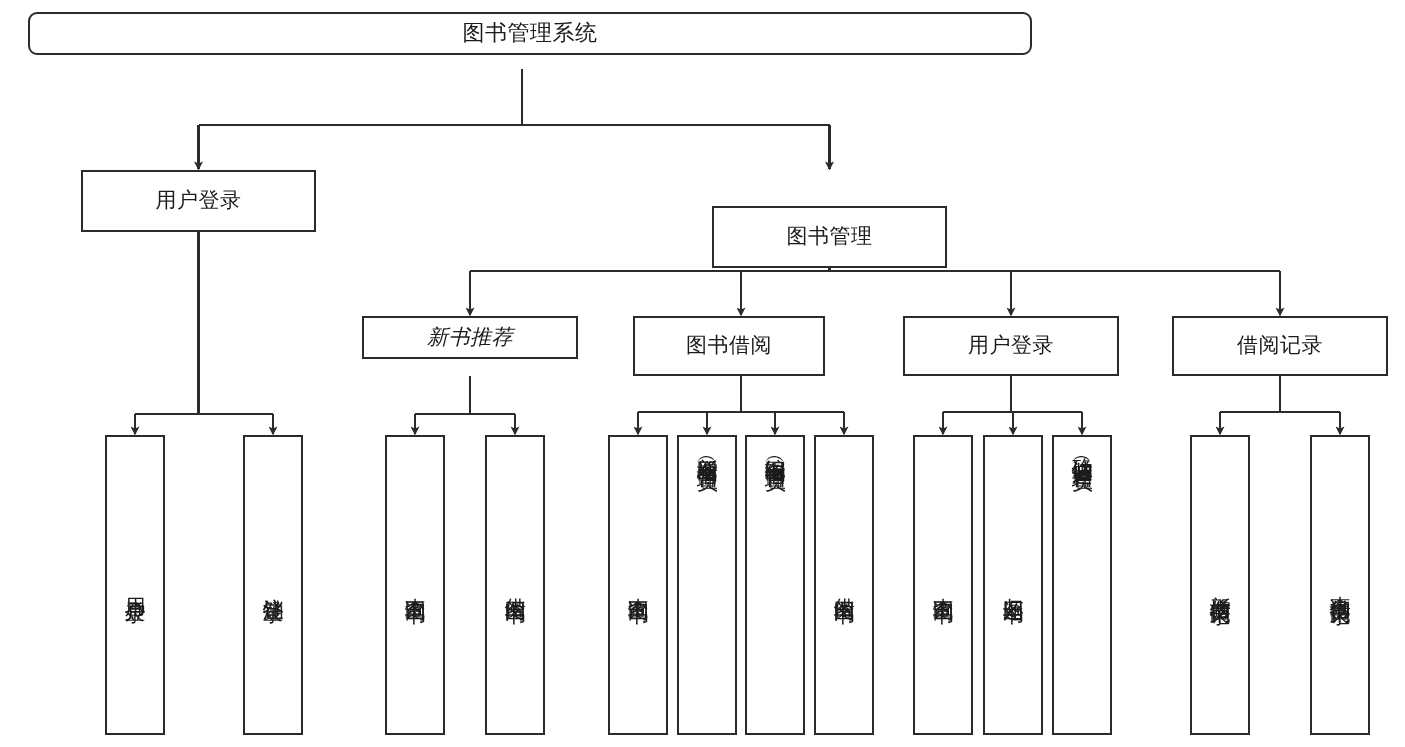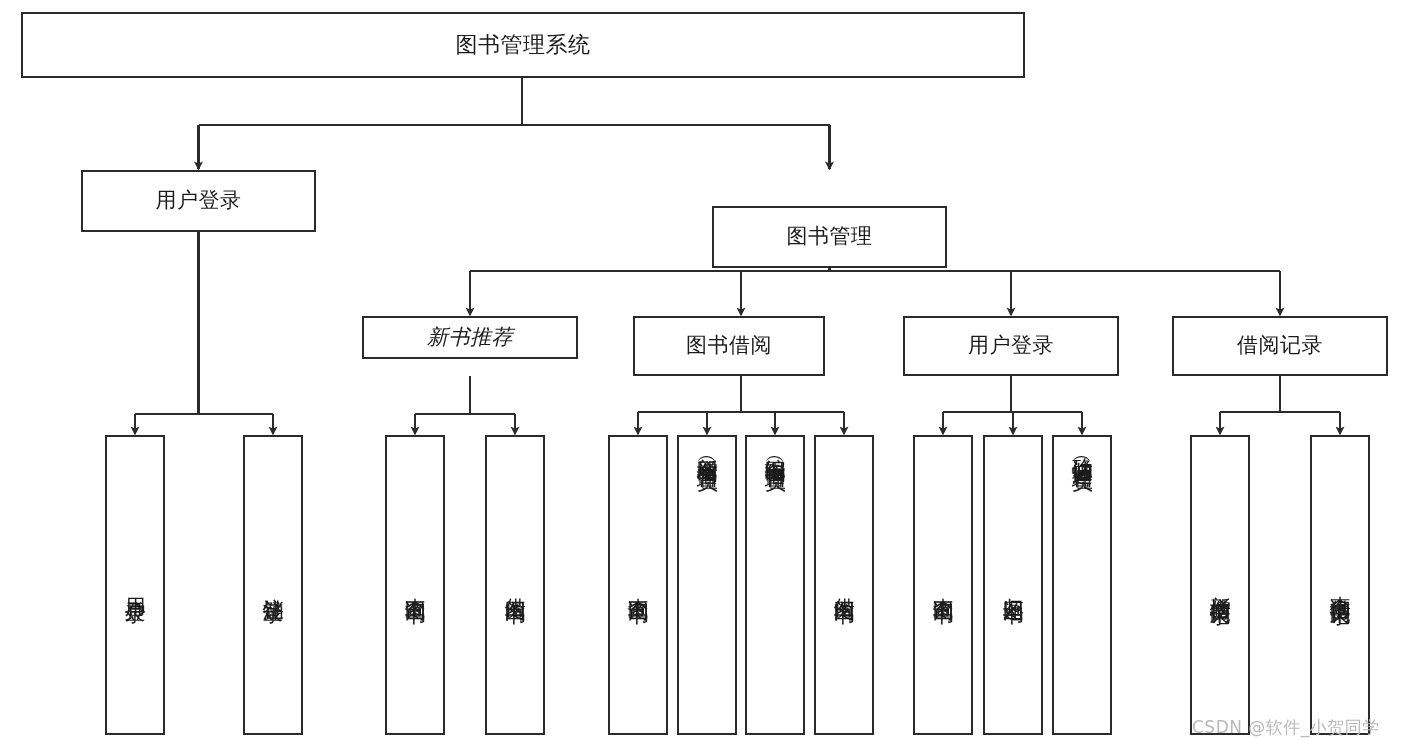--- a/index.html
+++ b/index.html
@@ -126,21 +126,21 @@
         <line x1="1013" y1="412" x2="1013" y2="434" stroke="#2b2b2b" stroke-width="2.6" shape-rendering="crispEdges" marker-end="url(#arrowhead)"></line>
         <line x1="1082" y1="412" x2="1082" y2="434" stroke="#2b2b2b" stroke-width="2.6" shape-rendering="crispEdges" marker-end="url(#arrowhead)"></line>
         <line x1="1280" y1="376" x2="1280" y2="412" stroke="#2b2b2b" stroke-width="2.6" shape-rendering="crispEdges"></line>
         <line x1="1220" y1="412" x2="1340" y2="412" stroke="#2b2b2b" stroke-width="2.6" shape-rendering="crispEdges"></line>
         <line x1="1220" y1="412" x2="1220" y2="434" stroke="#2b2b2b" stroke-width="2.6" shape-rendering="crispEdges" marker-end="url(#arrowhead)"></line>
         <line x1="1340" y1="412" x2="1340" y2="434" stroke="#2b2b2b" stroke-width="2.6" shape-rendering="crispEdges" marker-end="url(#arrowhead)"></line>
       </g>
   </svg>
 
   <div id="node-layer">
-      <div class="node h root" style="left: 21px; top: 12px; width: 1004px; height: 66px;">
+      <div class="node h root" style="left: 28px; top: 12px; width: 1004px; height: 43px; border-radius: 9px;">
         <span class="label">图书管理系统</span>
       </div>
       <div class="node h" style="left: 81px; top: 170px; width: 235px; height: 62px;">
         <span class="label">用户登录</span>
       </div>
       <div class="node h" style="left: 712px; top: 170px; width: 235px; height: 62px; margin-top: 36px;">
         <span class="label">图书管理</span>
       </div>
       <div class="node h" style="left: 362px; top: 316px; width: 216px; height: 43px; font-style: italic;">
         <span class="label">新书推荐</span>
@@ -188,14 +188,13 @@
         <span class="label">确认归还（管理员）</span>
       </div>
       <div class="node v center" style="left: 1190px; top: 435px; width: 60px; height: 300px;">
         <span class="label">新增借阅记录</span>
       </div>
       <div class="node v center" style="left: 1310px; top: 435px; width: 60px; height: 300px;">
         <span class="label">查询借阅记录</span>
       </div>
     </div>
 
-  <div class="watermark" style="left: 1192px; top: 716px; color: rgb(185, 185, 185);">CSDN @软件_小贺同学</div>
 </div>
 
 </body></html>

